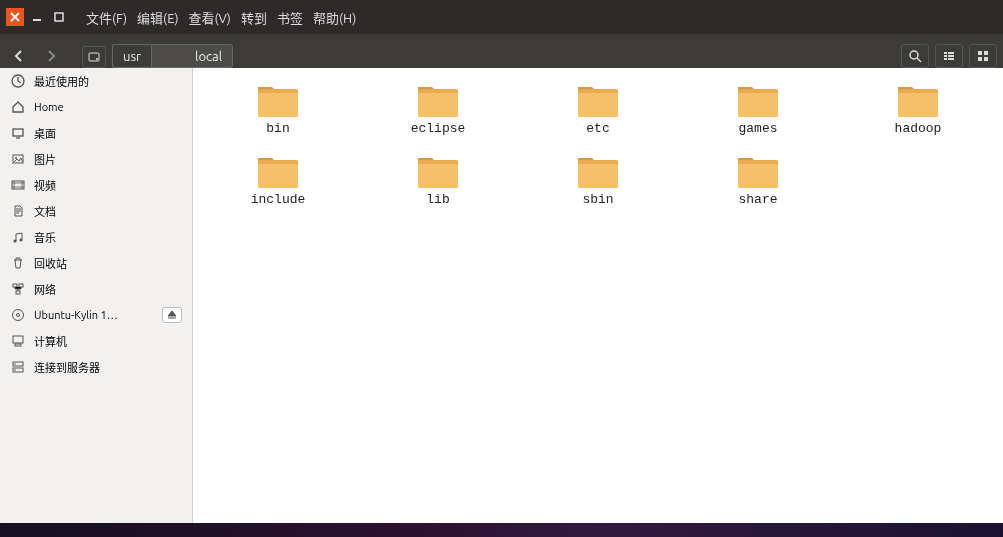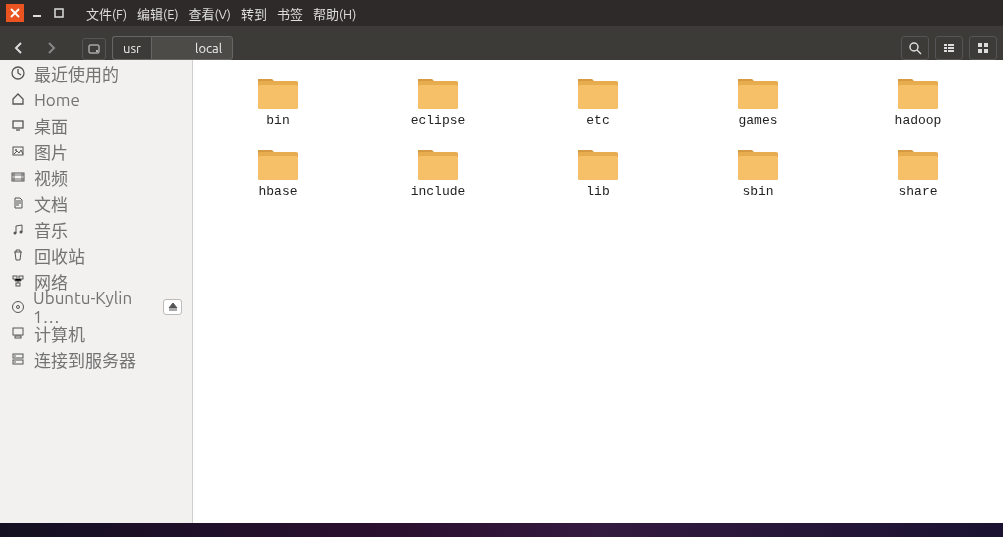--- a/index.html
+++ b/index.html
@@ -2,21 +2,21 @@
 <html><head>
 <meta charset="utf-8">
 <style>
   * { box-sizing: border-box; margin: 0; padding: 0; font-family: "Ubuntu", "Noto Sans CJK SC", sans-serif; }
   html, body { width: 1003px; height: 537px; overflow: hidden; }
   body { background: linear-gradient(90deg, #141022 0%, #2c1030 40%, #331a3f 60%, #1a1230 100%); }
 
   .window { width: 1003px; height: 523px; background: #fff; display: flex; flex-direction: column; }
 
   
-  .titlebar { height: 26px; background: #2f2a2a; display: flex; align-items: center; padding: 0 6px; gap: 4px; }
+  .titlebar { height: 34px; background: #2f2a2a; display: flex; align-items: center; padding: 0 6px; gap: 4px; }
   .win-btn { width: 18px; height: 18px; display: flex; align-items: center; justify-content: center; cursor: pointer; }
   .win-close { background: #e95420; color: #fff; font-size: 12px; }
   .win-min, .win-max { color: #ddd; font-size: 12px; }
   .menubar { display: flex; gap: 10px; margin-left: 14px; }
   .menu-item { color: #ddd; font-size: 13px; cursor: pointer; }
 
   
   .toolbar { height: 34px; background: #3c3b37; display: flex; align-items: flex-end; padding: 0 6px; gap: 6px; }
   .nav-btn { width: 26px; height: 24px; display: flex; align-items: center; justify-content: center; color: #ccc; cursor: pointer; border: 1px solid transparent; border-radius: 3px; }
   .path-hdd { width: 24px; height: 22px; border: 1px solid #555; border-radius: 3px; background: #3c3b37; display: flex; align-items: center; justify-content: center; color: #eee; font-size: 11px; cursor: pointer; }
@@ -24,21 +24,21 @@
   .path-segment.first { border-radius: 3px 0 0 3px; border-right: none; }
   .path-segment.last { border-radius: 0 3px 3px 0; background: #4c4b47; padding-left: 43px; }
   .toolbar-spacer { flex: 1; }
   .tool-btn { width: 28px; height: 24px; display: flex; align-items: center; justify-content: center; color: #ddd; border: 1px solid #555; border-radius: 3px; background: #3c3b37; cursor: pointer; }
 
   
   .body { flex: 1; display: flex; min-height: 0; }
 
   
   .sidebar { width: 193px; background: #f2f1f0; border-right: 1px solid #d0cfce; overflow: auto; }
-  .side-item { display: flex; align-items: center; height: 26px; padding: 0 10px; gap: 8px; color: #737373; font-size: 17px; cursor: pointer; }
+  .side-item { display: flex; align-items: center; height: 26px; padding: 0 10px; gap: 8px; color: #000000; font-size: 11px; cursor: pointer; }
   .side-icon { width: 16px; height: 16px; display: flex; align-items: center; justify-content: center; color: #555; font-size: 13px; }
   .side-eject { width: 20px; height: 16px; background: #fff; border: 1px solid #bbb; border-radius: 3px; display: flex; align-items: center; justify-content: center; font-size: 10px; cursor: pointer; color: #555; margin-left: auto; }
 
   
   .main { flex: 1; background: #fff; padding: 10px 20px; overflow: auto; }
   .grid { display: grid; grid-template-columns: repeat(5, 1fr); gap: 10px 30px; justify-items: center; }
   .file-item { display: flex; flex-direction: column; align-items: center; width: 110px; cursor: pointer; padding: 2px; border: 1px solid transparent; border-radius: 3px; }
   .file-label { font-size: 13px; color: #222; margin-top: 2px; text-align: center; font-family: Liberation Mono, monospace; }
 
   
@@ -306,28 +306,20 @@
               </svg>
             </span>
             <span class="file-label">hadoop</span>
           </div>
           <div class="file-item">
             <span>
               <svg class="folder-svg" viewBox="0 0 44 38">
                 <use href="#folder-shape"></use>
               </svg>
             </span>
-            <span class="file-label">hbase</span>
-          </div>
-          <div class="file-item">
-            <span>
-              <svg class="folder-svg" viewBox="0 0 44 38">
-                <use href="#folder-shape"></use>
-              </svg>
-            </span>
             <span class="file-label">include</span>
           </div>
           <div class="file-item">
             <span>
               <svg class="folder-svg" viewBox="0 0 44 38">
                 <use href="#folder-shape"></use>
               </svg>
             </span>
             <span class="file-label">lib</span>
           </div>

